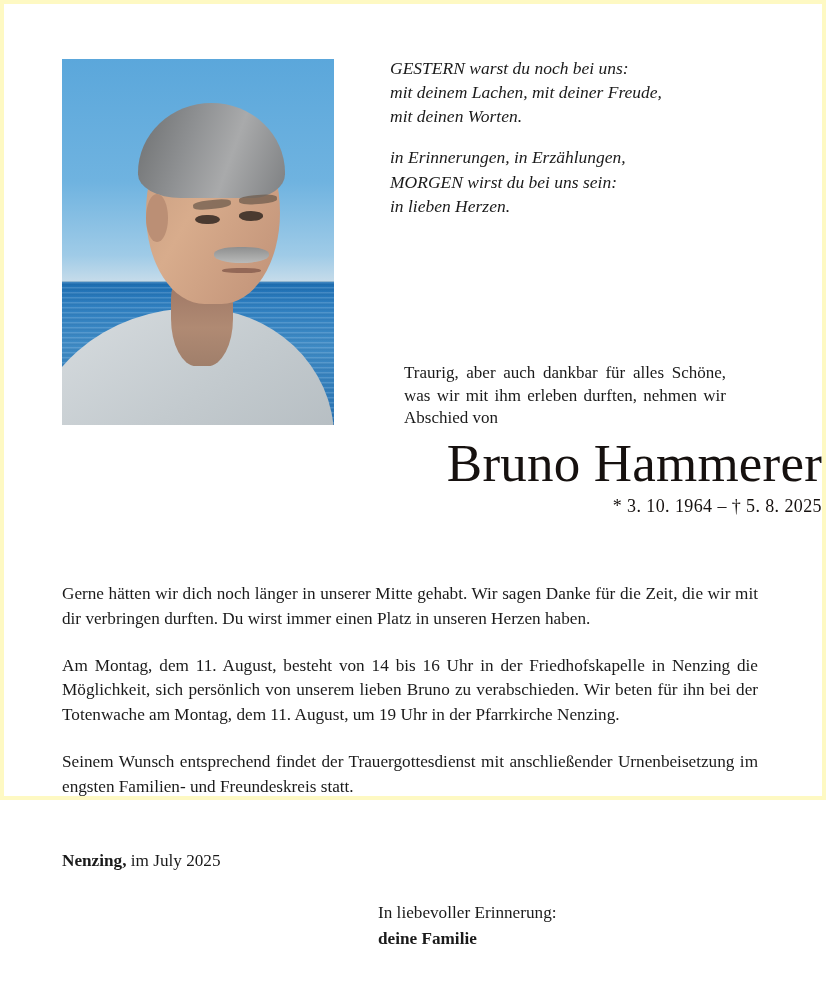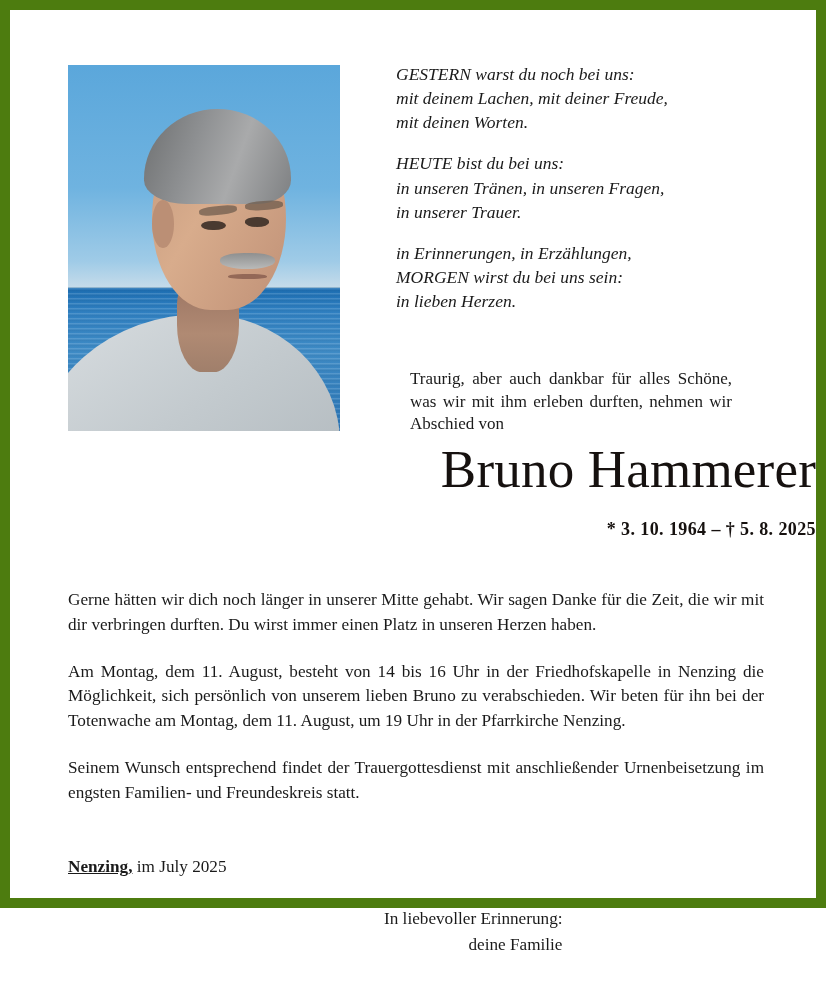--- a/index.html
+++ b/index.html
@@ -15,24 +15,24 @@
     font-family: "Liberation Serif", "DejaVu Serif", serif;
     color: #1a1a1a;
   }
 
   
   .notice-frame {
     position: absolute;
     left: 0;
     top: 0;
     width: 826px;
-    height: 908px;
+    height: 800px;
     box-sizing: border-box;
-    background: #4d7c0f;
-    padding: 10px;
+    background: #fef9c3;
+    padding: 4px;
   }
   .notice-page {
     position: relative;
     width: 100%;
     height: 100%;
     background: #ffffff;
     box-sizing: border-box;
   }
 
   
@@ -204,23 +204,23 @@
     top: 432px;
     text-align: right;
   }
   .name {
     font-size: 53px;
     line-height: 1.05;
     letter-spacing: 0.2px;
     color: #16110f;
   }
   .dates {
-    margin-top: 21px;
+    margin-top: 4px;
     font-size: 18px;
-    font-weight: bold;
+    font-weight: normal;
     letter-spacing: 0.4px;
     color: #16110f;
   }
 
   
   .body-copy {
     position: absolute;
     left: 58px;
     top: 578px;
     width: 696px;
@@ -233,32 +233,31 @@
     text-align-last: left;
   }
   .body-copy p.last { margin-bottom: 0; }
 
   .place-line {
     position: absolute;
     left: 58px;
     top: 847px;
     font-size: 17.2px;
   }
-  .place-line b { font-weight: bold; text-decoration: underline; }
+  .place-line b { font-weight: bold; }
 
   .signature {
     position: absolute;
     left: 374px;
     top: 896px;
     font-size: 17.2px;
     line-height: 1.5;
   }
   .signature .family {
-    font-weight: normal;
-    text-align: right;
+    font-weight: bold;
   }
 </style>
 </head>
 <body>
 
 <div class="notice-frame">
   <div class="notice-page">
 
     <div class="photo">
       <div class="photo-sky"></div>
@@ -277,25 +276,20 @@
       <div class="photo-mouth"></div>
     </div>
 
     <div class="poem">
       <div class="stanza">
         <div class="line">GESTERN warst du noch bei uns:</div>
         <div class="line">mit deinem Lachen, mit deiner Freude,</div>
         <div class="line">mit deinen Worten.</div>
       </div>
       <div class="stanza">
-        <div class="line">HEUTE bist du bei uns:</div>
-        <div class="line">in unseren Tränen, in unseren Fragen,</div>
-        <div class="line">in unserer Trauer.</div>
-      </div>
-      <div class="stanza">
         <div class="line">in Erinnerungen, in Erzählungen,</div>
         <div class="line">MORGEN wirst du bei uns sein:</div>
         <div class="line">in lieben Herzen.</div>
       </div>
     </div>
 
     <div class="intro">Traurig, aber auch dankbar für alles Schöne, was wir mit ihm erleben durften, nehmen wir Abschied von</div>
 
     <div class="name-block">
       <div class="name">Bruno Hammerer</div>

